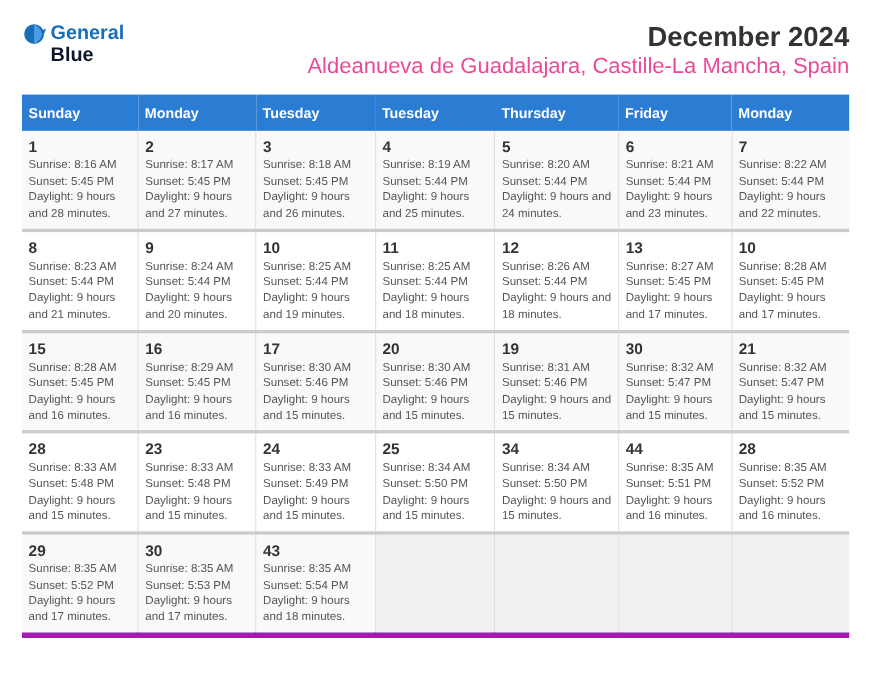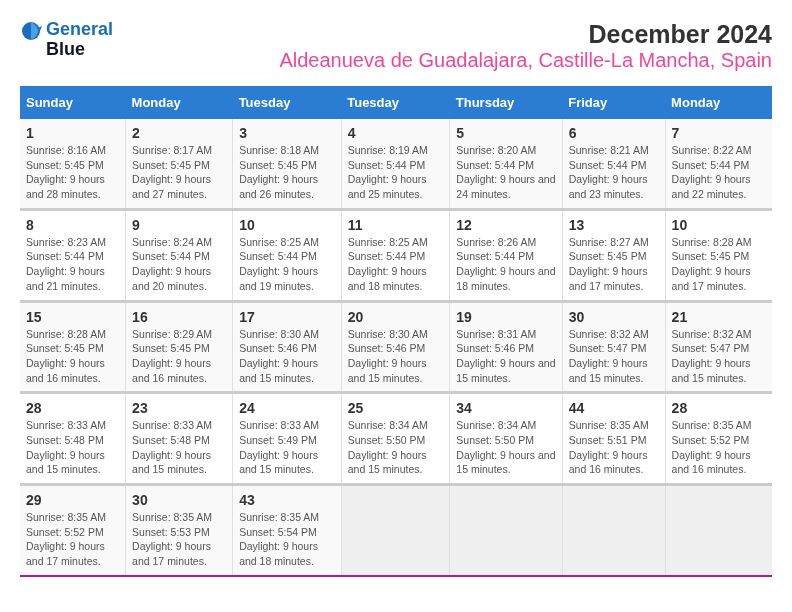--- a/index.html
+++ b/index.html
@@ -54,21 +54,21 @@
     }
     thead tr th {
       background-color: #2b7cd3;
       color: #fff;
       padding: 9px 6px;
       text-align: left;
       font-size: 13px;
       font-weight: bold;
     }
     tbody tr {
-      border-bottom: 2px solid #a21caf;
+      border-bottom: 5px solid #a21caf;
     }
     tbody tr:nth-child(odd) {
       background-color: #f9f9f9;
     }
     tbody tr:nth-child(even) {
       background-color: #ffffff;
     }
     td {
       padding: 6px 6px;
       vertical-align: top;

